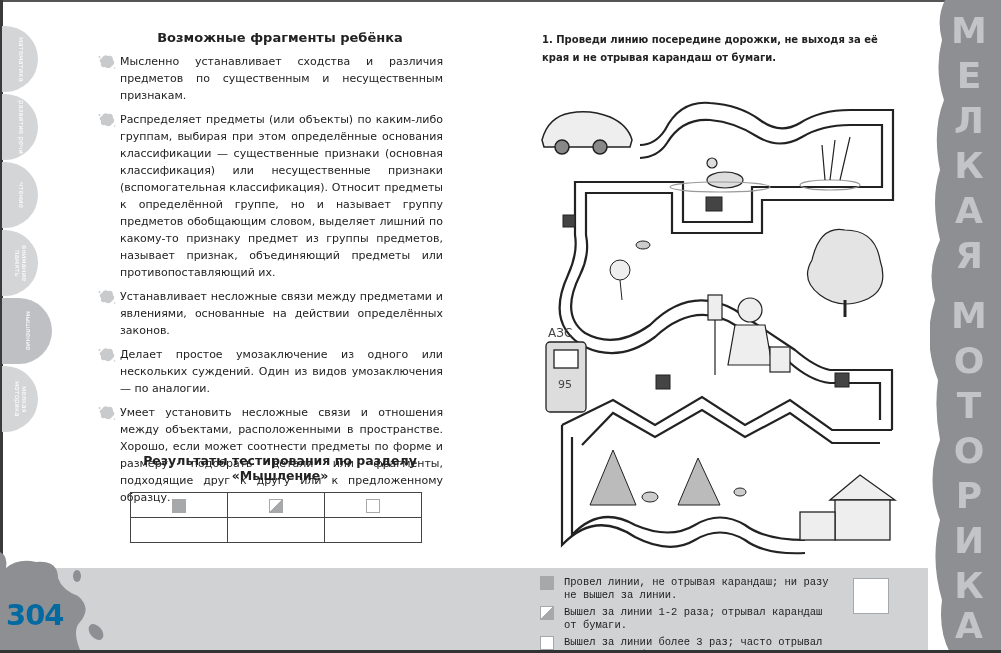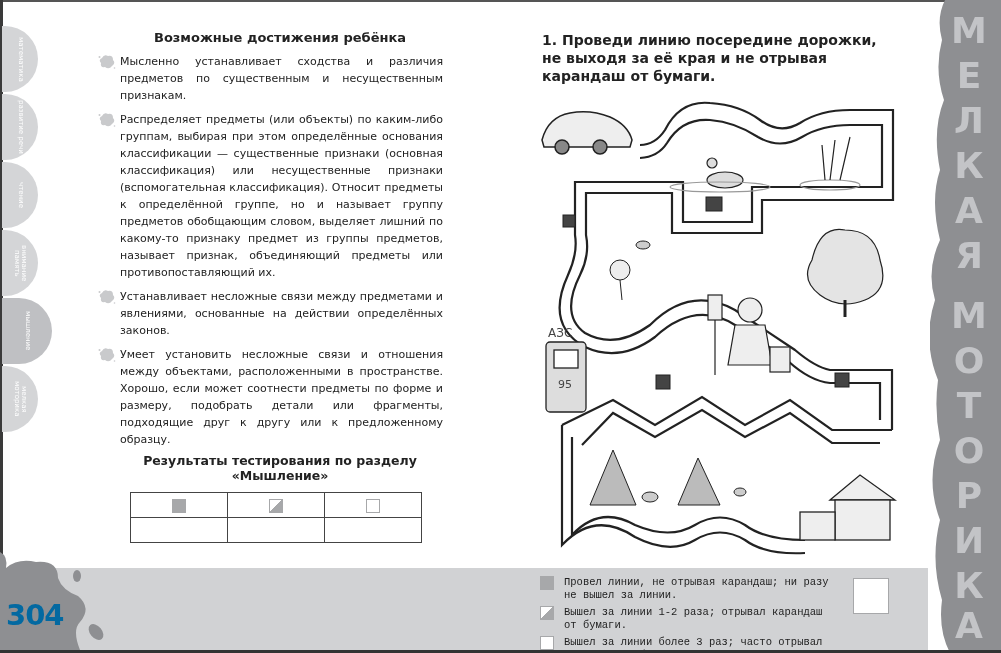--- a/index.html
+++ b/index.html
@@ -33,21 +33,21 @@
   .mark.half { background: linear-gradient(135deg, #ffffff 50%, #a7a8aa 50%); border: 1px solid #a7a8aa; }
   .mark.empty { background: #fff; border: 1px solid #a7a8aa; }
 
   
   .band { position: absolute; left: 3px; top: 568px; width: 925px; height: 82px; background: #d1d2d4; }
   .blot-page { position: absolute; left: 0; top: 552px; width: 110px; height: 98px; }
   .page-number { position: absolute; left: 6px; top: 598px; font-size: 29px; font-weight: bold; color: #0369a1;
                  font-family: "DejaVu Sans", sans-serif; letter-spacing: -1px; }
 
   
-  .task-title { position: absolute; left: 542px; top: 31px; width: 345px; font-size: 14px; font-weight: bold; line-height: 18px; }
+  .task-title { position: absolute; left: 542px; top: 31px; width: 345px; font-size: 10px; font-weight: bold; line-height: 18px; }
   .maze { position: absolute; left: 530px; top: 85px; width: 380px; height: 470px; }
 
   .legend { position: absolute; left: 540px; top: 576px; width: 300px; }
   .legend-item { position: relative; padding-left: 24px; font-size: 10.5px; line-height: 13px; margin-bottom: 4px; font-family: Liberation Mono, monospace; }
   .legend-item .mark { position: absolute; left: 0; top: 0; width: 14px; height: 14px; }
   .score-box { position: absolute; left: 853px; top: 578px; width: 36px; height: 36px; background: #fff; border: 1px solid #a7a8aa; }
 
   
   .banner { position: absolute; left: 930px; top: 0; width: 71px; height: 653px; }
   .banner-letters { position: absolute; left: 944px; top: 10px; width: 50px; }
@@ -76,21 +76,21 @@
     </div>
   <div class="tab active" style="top:272px">
       <span>мышление</span>
     </div>
   <div class="tab" style="top:340px">
       <span>мелкая
 моторика</span>
     </div>
 </div>
 
-<div class="left-title">Возможные достижения ребёнка</div>
+<div class="left-title">Возможные фрагменты ребёнка</div>
 
 <div class="achievements">
   <div class="ach-item">
     <svg class="blot" viewBox="0 0 18 16">
         <path d="M4 4 Q6 0 10 2 Q15 1 15 6 Q18 9 14 12 Q11 16 7 13 Q2 14 3 9 Q0 6 4 4Z" fill="#c9cacc"></path>
         <circle cx="1.5" cy="3" r="1" fill="#c9cacc"></circle>
         <circle cx="16.5" cy="14" r="0.8" fill="#c9cacc"></circle>
       </svg>
     <span>Мысленно устанавливает сходства и различия предметов по существенным и несущественным признакам.</span>
   </div>
@@ -102,20 +102,28 @@
       </svg>
     <span>Распределяет предметы (или объекты) по каким-либо группам, выбирая при этом определённые основания классификации — существенные признаки (основная классификация) или несущественные признаки (вспомогательная классификация). Относит предметы к определённой группе, но и называет группу предметов обобщающим словом, выделяет лишний по какому-то признаку предмет из группы предметов, называет признак, объединяющий предметы или противопоставляющий их.</span>
   </div>
   <div class="ach-item">
     <svg class="blot" viewBox="0 0 18 16">
         <path d="M4 4 Q6 0 10 2 Q15 1 15 6 Q18 9 14 12 Q11 16 7 13 Q2 14 3 9 Q0 6 4 4Z" fill="#c9cacc"></path>
         <circle cx="1.5" cy="3" r="1" fill="#c9cacc"></circle>
         <circle cx="16.5" cy="14" r="0.8" fill="#c9cacc"></circle>
       </svg>
     <span>Устанавливает несложные связи между предметами и явлениями, основанные на действии определённых законов.</span>
+  </div>
+  <div class="ach-item">
+    <svg class="blot" viewBox="0 0 18 16">
+        <path d="M4 4 Q6 0 10 2 Q15 1 15 6 Q18 9 14 12 Q11 16 7 13 Q2 14 3 9 Q0 6 4 4Z" fill="#c9cacc"></path>
+        <circle cx="1.5" cy="3" r="1" fill="#c9cacc"></circle>
+        <circle cx="16.5" cy="14" r="0.8" fill="#c9cacc"></circle>
+      </svg>
+    <span>Делает простое умозаключение из одного или нескольких суждений. Один из видов умозаключения — по аналогии.</span>
   </div>
   <div class="ach-item">
     <svg class="blot" viewBox="0 0 18 16">
         <path d="M4 4 Q6 0 10 2 Q15 1 15 6 Q18 9 14 12 Q11 16 7 13 Q2 14 3 9 Q0 6 4 4Z" fill="#c9cacc"></path>
         <circle cx="1.5" cy="3" r="1" fill="#c9cacc"></circle>
         <circle cx="16.5" cy="14" r="0.8" fill="#c9cacc"></circle>
       </svg>
     <span>Умеет установить несложные связи и отношения между объектами, расположенными в пространстве. Хорошо, если может соотнести предметы по форме и размеру, подобрать детали или фрагменты, подходящие друг к другу или к предложенному образцу.</span>
   </div>
 </div>

